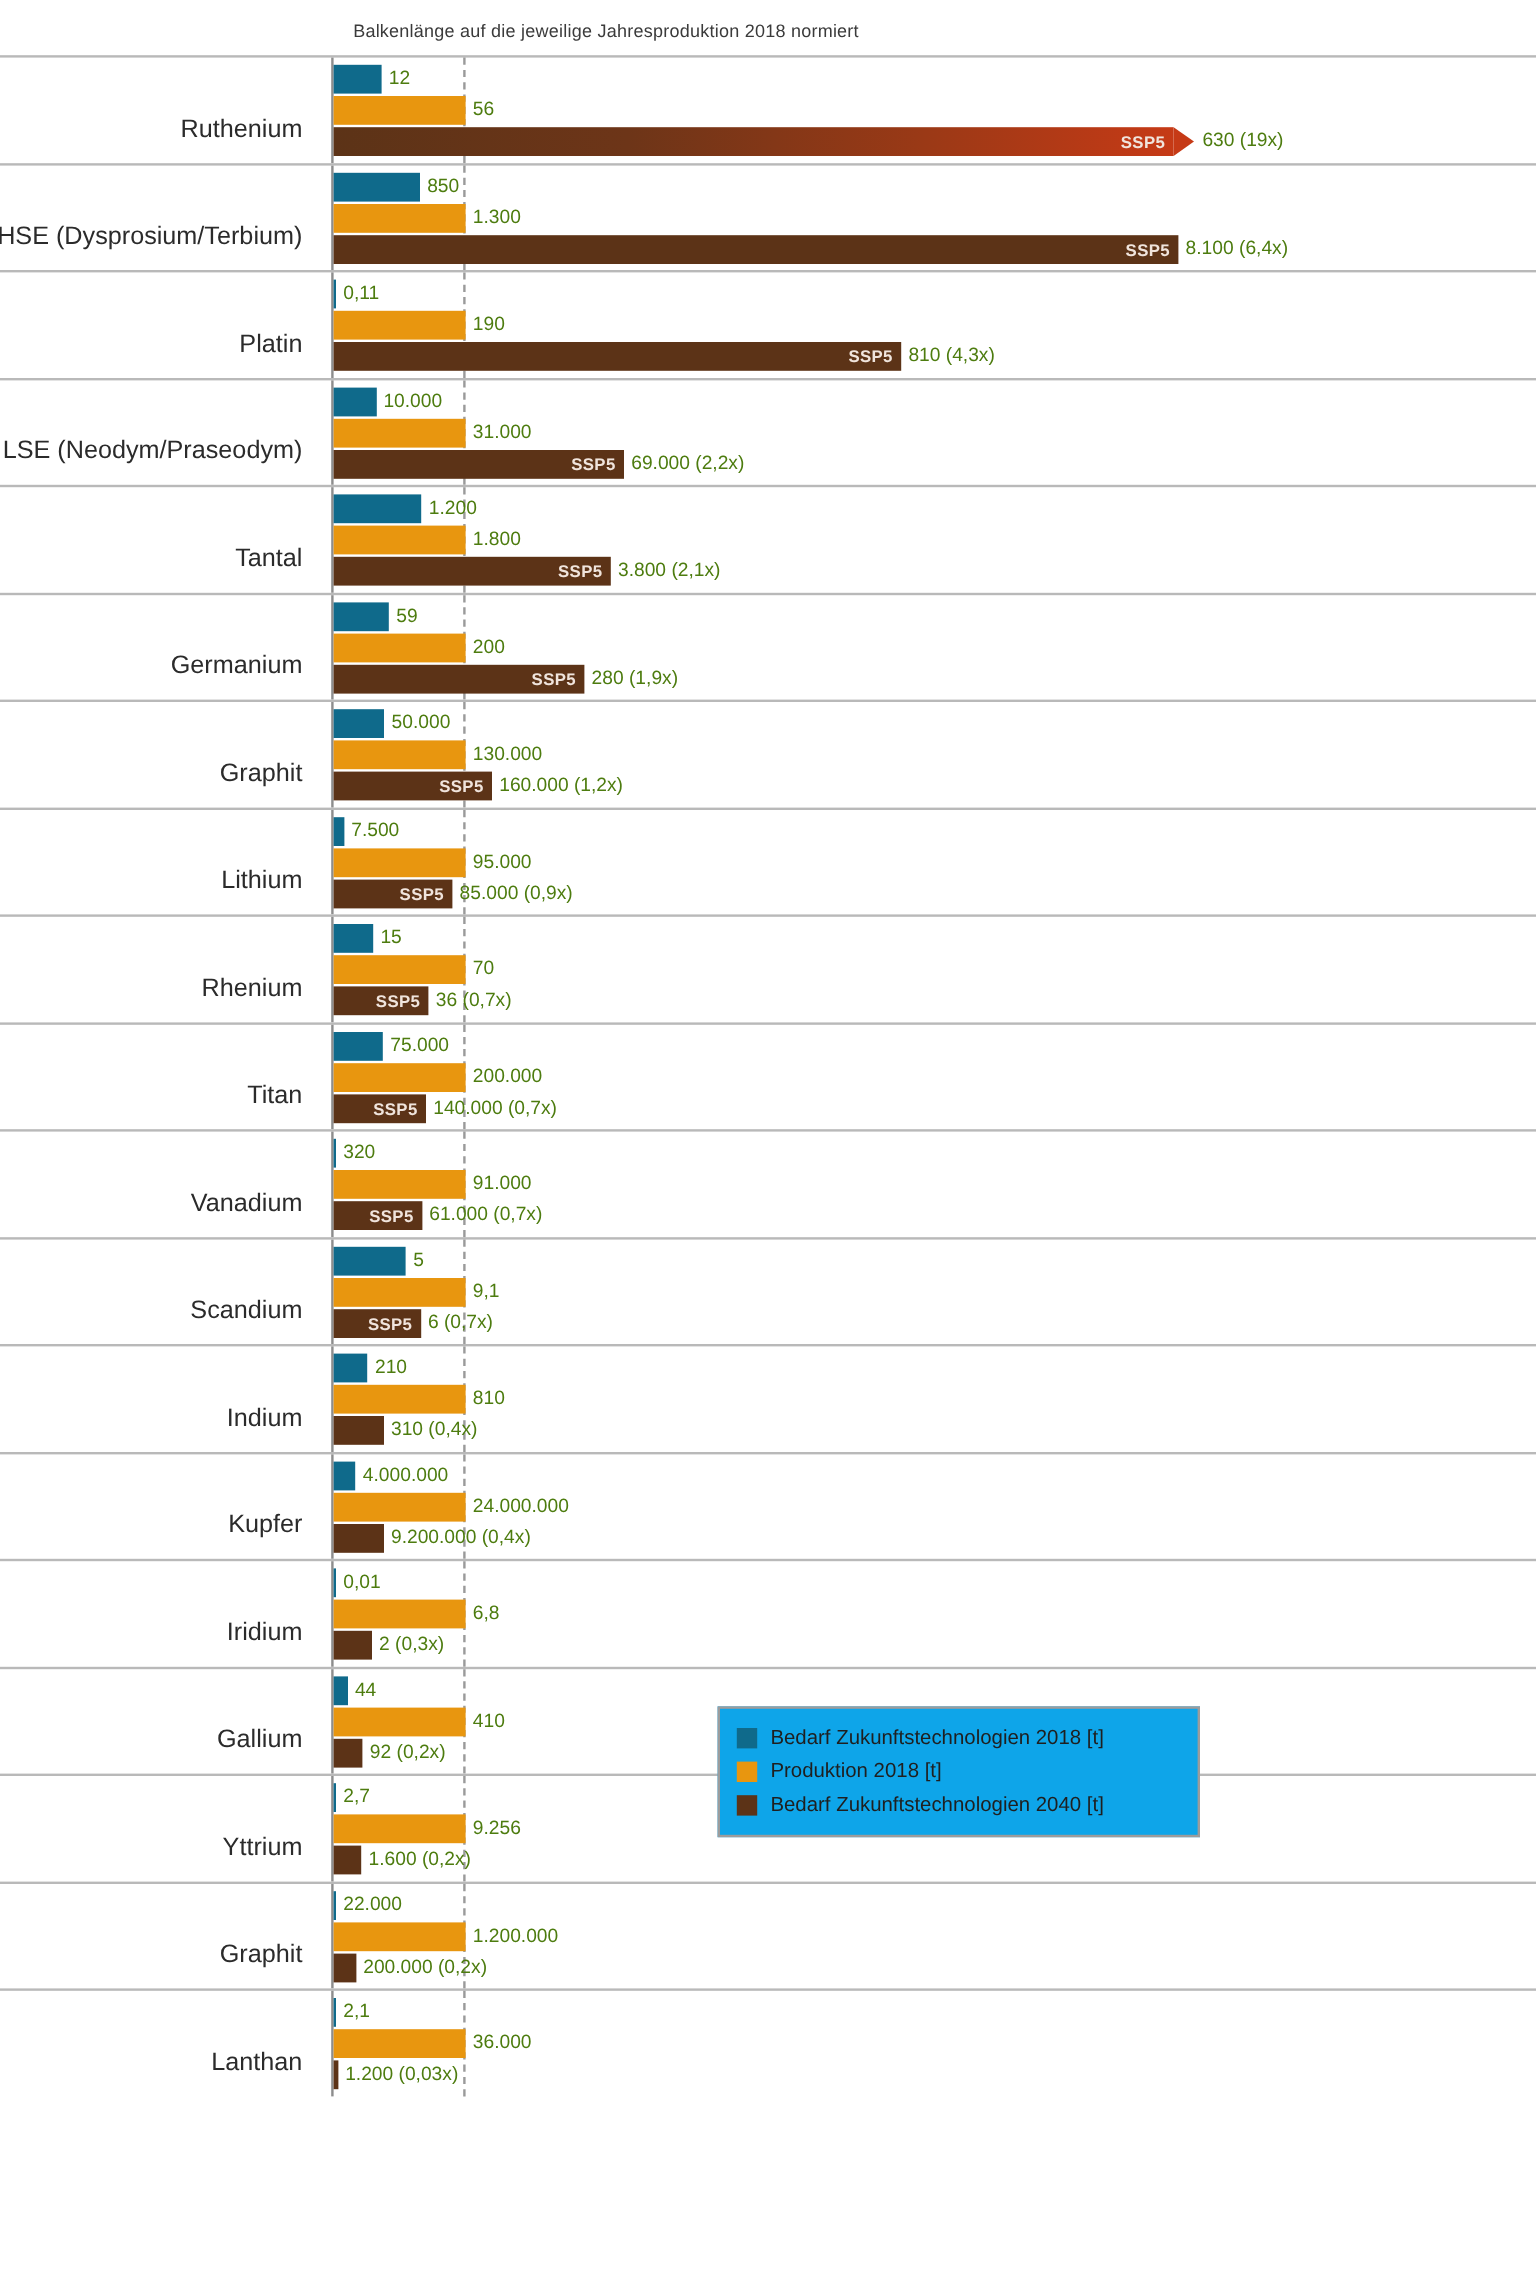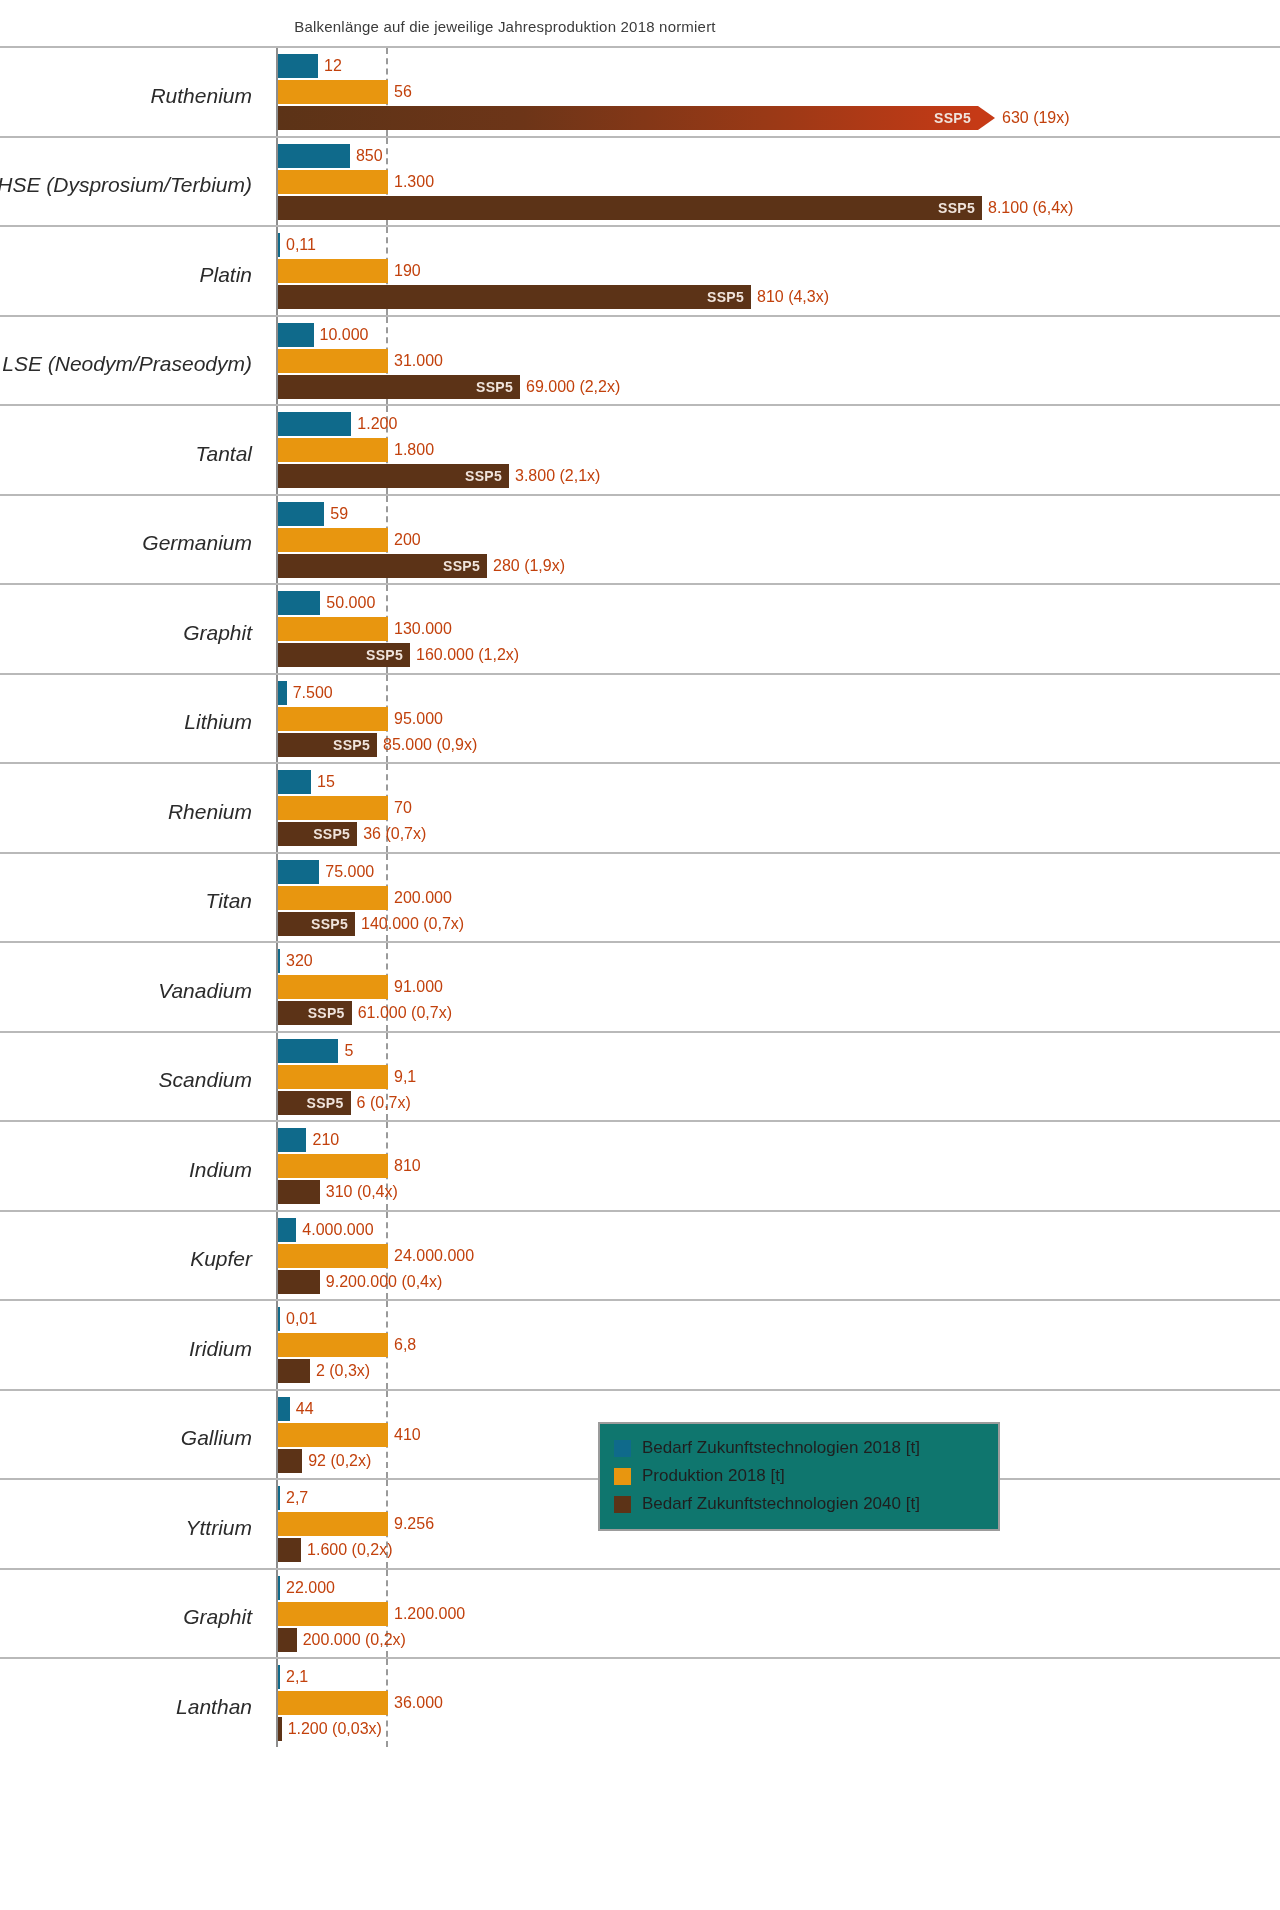--- a/index.html
+++ b/index.html
@@ -39,31 +39,30 @@
     position: relative;
     height: 89.5px;
     border-top: 2px solid #b9b9b9;
   }
   .grp:last-child { border-bottom: none; }
 
   
   .cat {
     position: absolute;
     left: 0;
-    top: 4px;
+    top: 16px;
     width: 266px;
     height: 100%;
     display: flex;
     align-items: center;
     justify-content: flex-end;
     padding-right: 14px;
     font-size: 21px;
     color: #2b2b2b;
     white-space: nowrap;
-    font-style: italic;
   }
 
   
   .plot {
     position: absolute;
     left: 276px;
     top: 0;
     right: 0;
     height: 100%;
   }
@@ -126,34 +125,34 @@
     font-size: 14px;
     color: #f0e4dc;
     padding-right: 7px;
     white-space: nowrap;
     letter-spacing: .3px;
     font-weight: bold;
   }
 
   .outlabel {
     font-size: 16px;
-    color: #c2410c;
+    color: #4d7c0f;
     white-space: nowrap;
     padding-left: 6px;
     flex: 0 0 auto;
   }
   .outlabel.shift { padding-left: 24px; }
 
   
   #legend {
     position: absolute;
     left: 598px;
     top: 1422px;
     width: 402px;
-    background: #0f766e;
+    background: #0ea5e9;
     border: 2px solid #9c9c9c;
     padding: 10px 14px 11px 14px;
   }
   .leg-row {
     display: flex;
     align-items: center;
     height: 28px;
   }
   .swatch {
     width: 17px; height: 17px;

